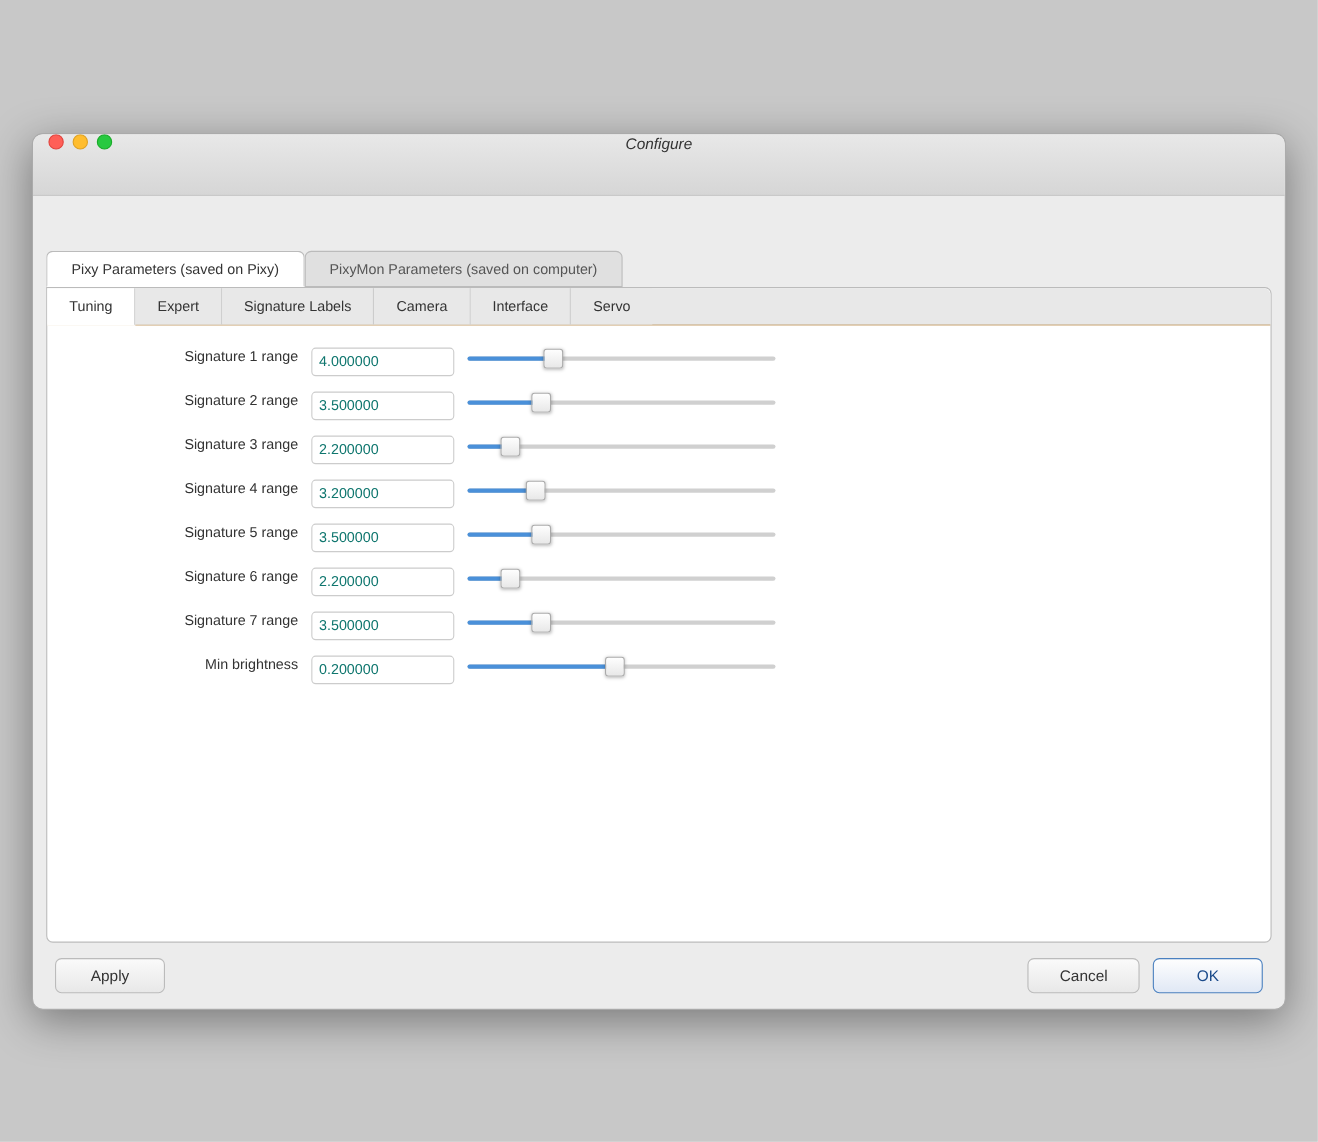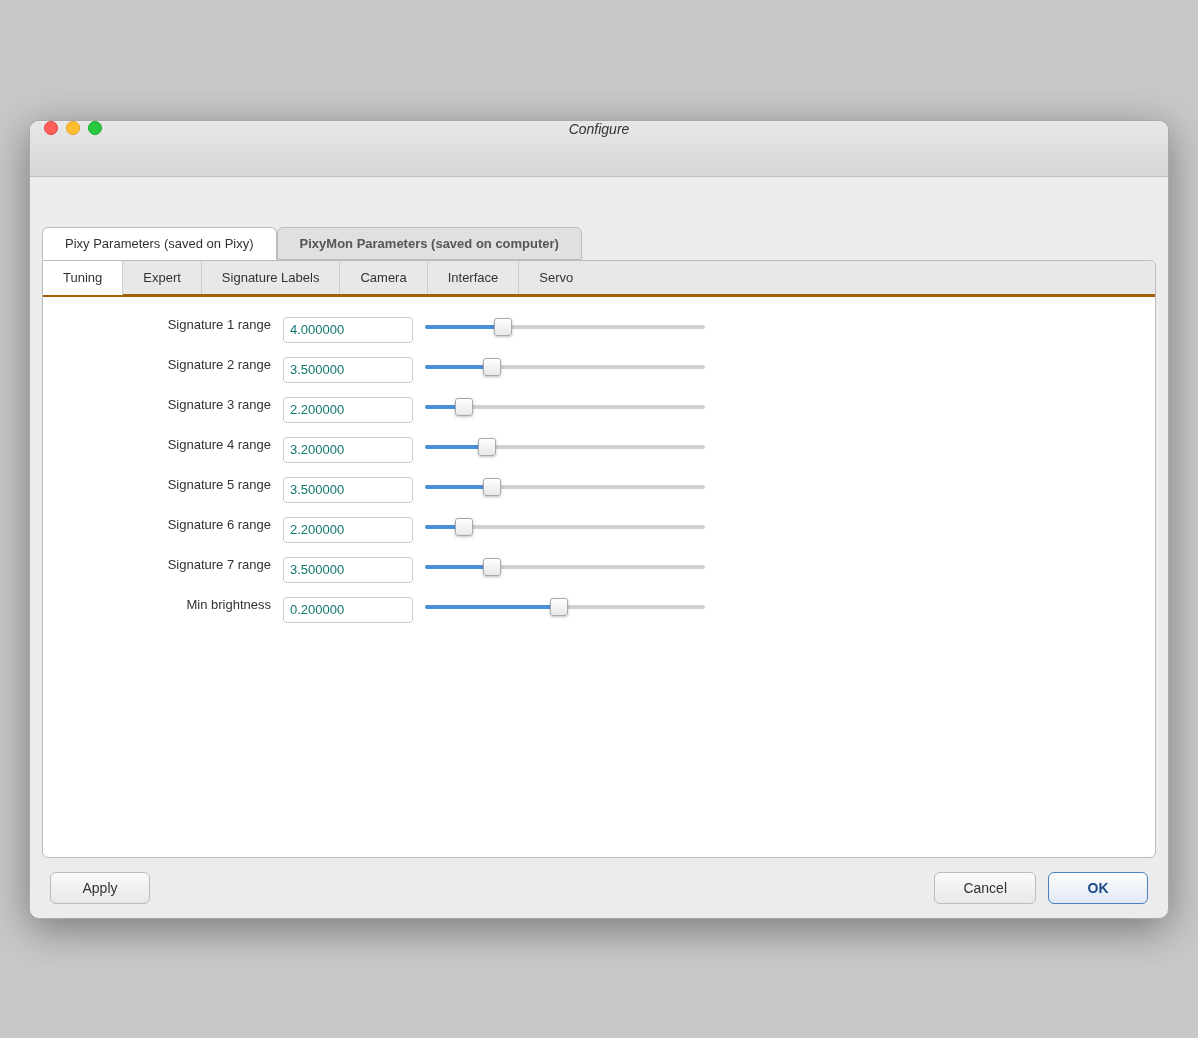--- a/index.html
+++ b/index.html
@@ -69,21 +69,20 @@
     }
 
     .main-tab {
       padding: 8px 22px;
       background: #f5f5f5;
       border: 1px solid #bbb;
       cursor: pointer;
       font-size: 13px;
       color: #333;
       border-radius: 6px 6px 0 0;
-      font-weight: bold;
     }
 
     .main-tab.active {
       background: #fff;
       border-bottom: 1px solid #fff;
       font-weight: 400;
       z-index: 1;
     }
 
     .main-tab:not(.active) {
@@ -94,21 +93,21 @@
     .content-area {
       background: #fff;
       margin: 0 12px;
       border: 1px solid #bbb;
       border-radius: 0 6px 6px 6px;
       padding: 0;
     }
 
     .sub-tabs {
       display: flex;
-      border-bottom: 3px solid #a16207;
+      border-bottom: 1px solid #a16207;
       background: #e8e8e8;
       border-radius: 0 6px 0 0;
     }
 
     .sub-tab {
       padding: 9px 20px;
       cursor: pointer;
       font-size: 13px;
       color: #333;
       border-right: 1px solid #ccc;
@@ -212,21 +211,20 @@
       font-size: 14px;
       cursor: pointer;
       color: #333;
       min-width: 100px;
     }
 
     .btn-ok {
       background: linear-gradient(to bottom, #fefefe, #e0e8f5);
       border: 1.5px solid #4a80c0;
       color: #1a4a8a;
-      font-weight: bold;
     }
 
     .right-buttons {
       display: flex;
       gap: 12px;
     }
   </style>
 </head>
 <body>
 

